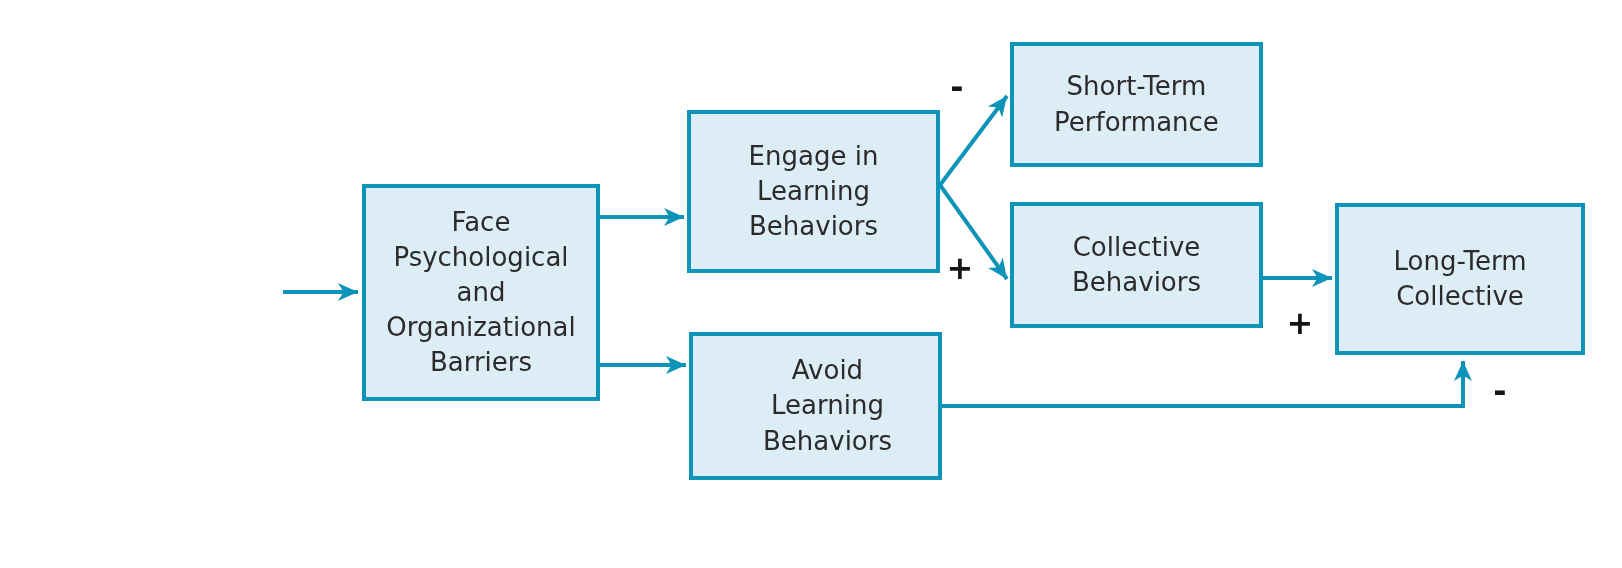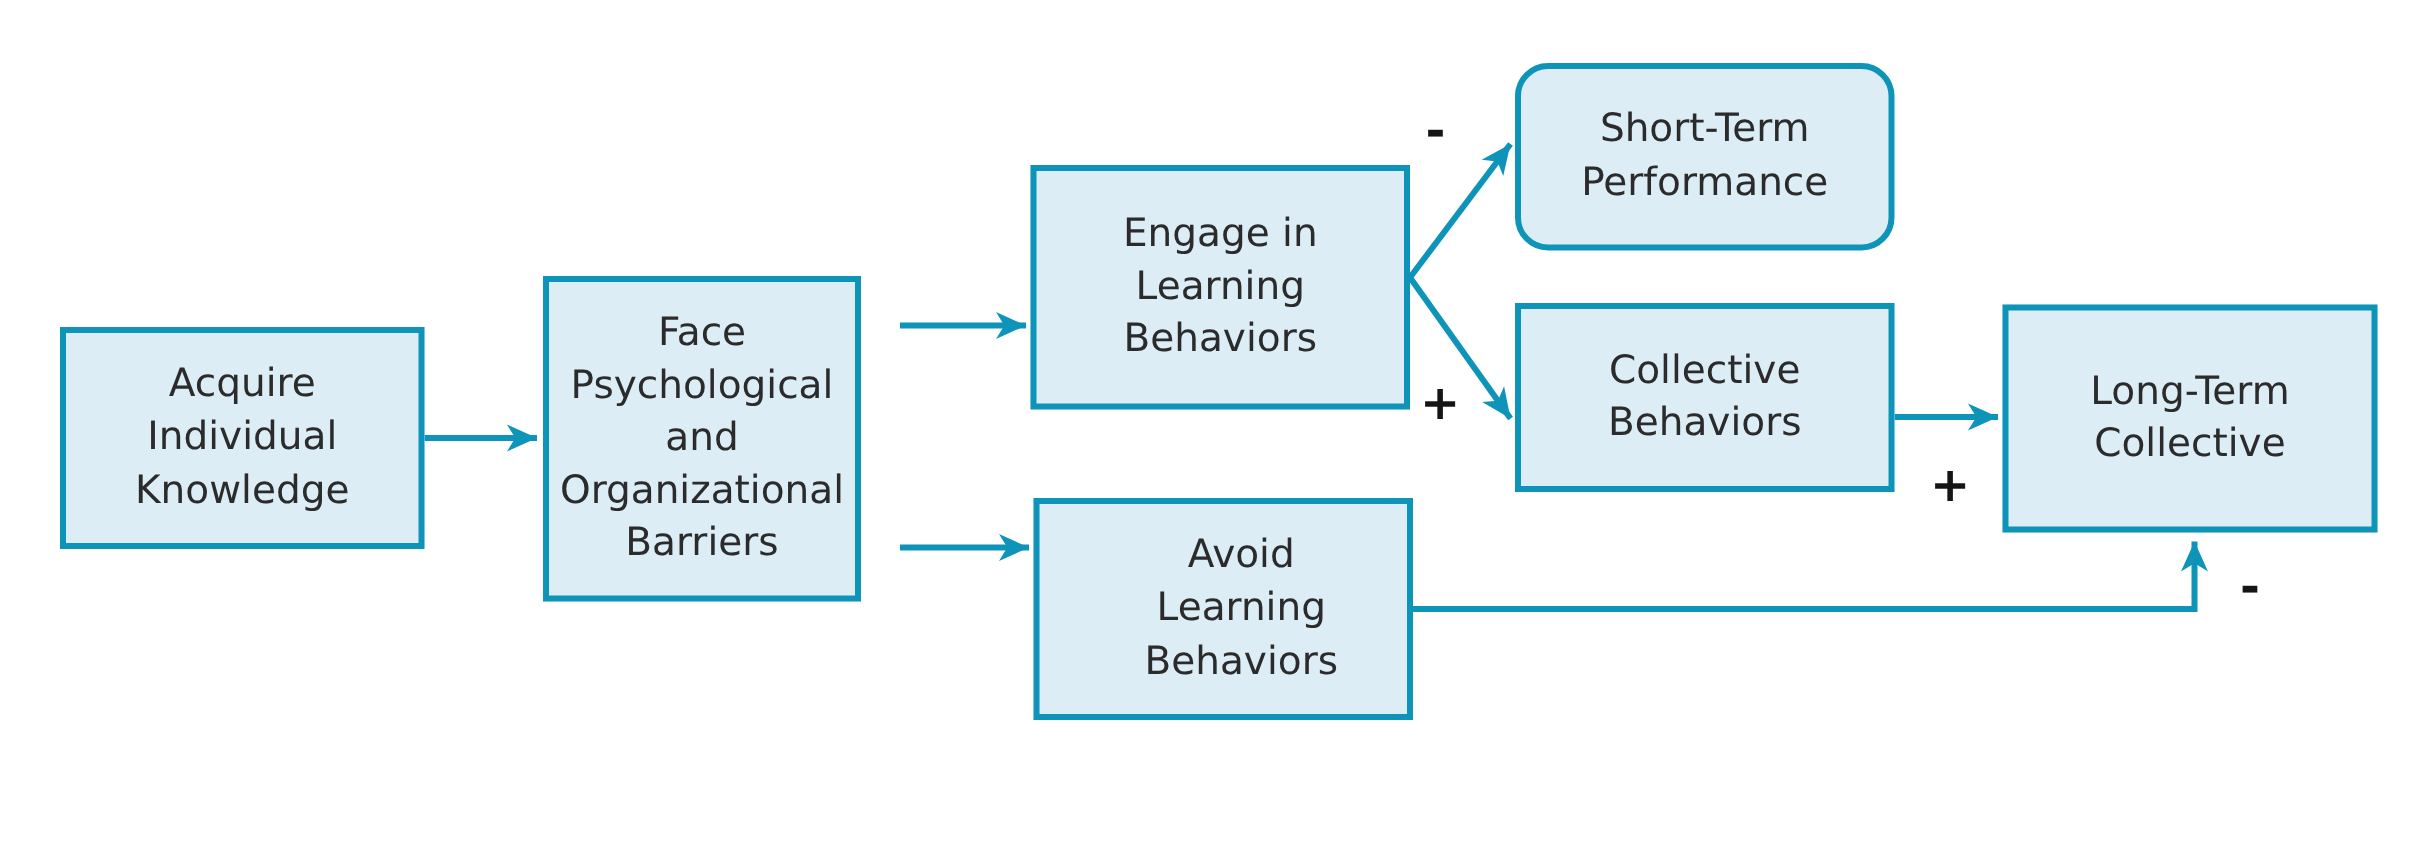--- a/index.html
+++ b/index.html
@@ -78,47 +78,42 @@
     </defs>
     <path class="edge" d="M283,292 L358,292" marker-end="url(#arrow)"></path>
     <path class="edge" d="M600,217 L684,217" marker-end="url(#arrow)"></path>
     <path class="edge" d="M600,365 L686,365" marker-end="url(#arrow)"></path>
     <path class="edge" d="M940,185 L1007,96" marker-end="url(#arrow)"></path>
     <path class="edge" d="M940,185 L1007,279" marker-end="url(#arrow)"></path>
     <path class="edge" d="M1263,278 L1332,278" marker-end="url(#arrow)"></path>
     <path class="edge" d="M942,406 L1463,406 L1463,361" marker-end="url(#arrow)"></path>
   </svg>
 
-  <div class="node" style="left:40px; top:218px; width:243px; height:148px;">
-    <span class="node-label">Acquire
-Individual
-Knowledge</span>
-  </div>
 
-  <div class="node" style="left:362px; top:184px; width:212px; height:217px;align-items:center;">
+  <div class="node" style="left:362px; top:184px; width:238px; height:217px;align-items:center;">
     <span class="node-label">Face
 Psychological
 and
 Organizational
 Barriers</span>
   </div>
 
   <div class="node" style="left:687px; top:110px; width:253px; height:163px;">
     <span class="node-label">Engage in
 Learning
 Behaviors</span>
   </div>
 
   <div class="node" style="left:689px; top:332px; width:253px; height:148px;padding-left:24px;">
     <span class="node-label">Avoid
 Learning
 Behaviors</span>
   </div>
 
-  <div class="node" style="left:1010px; top:42px; width:253px; height:125px;border-radius:22px;">
+  <div class="node" style="left:1010px; top:42px; width:253px; height:125px;">
     <span class="node-label">Short-Term
 Performance</span>
   </div>
 
   <div class="node" style="left:1010px; top:202px; width:253px; height:126px;">
     <span class="node-label">Collective
 Behaviors</span>
   </div>
 
   <div class="node" style="left:1335px; top:203px; width:250px; height:152px;">

